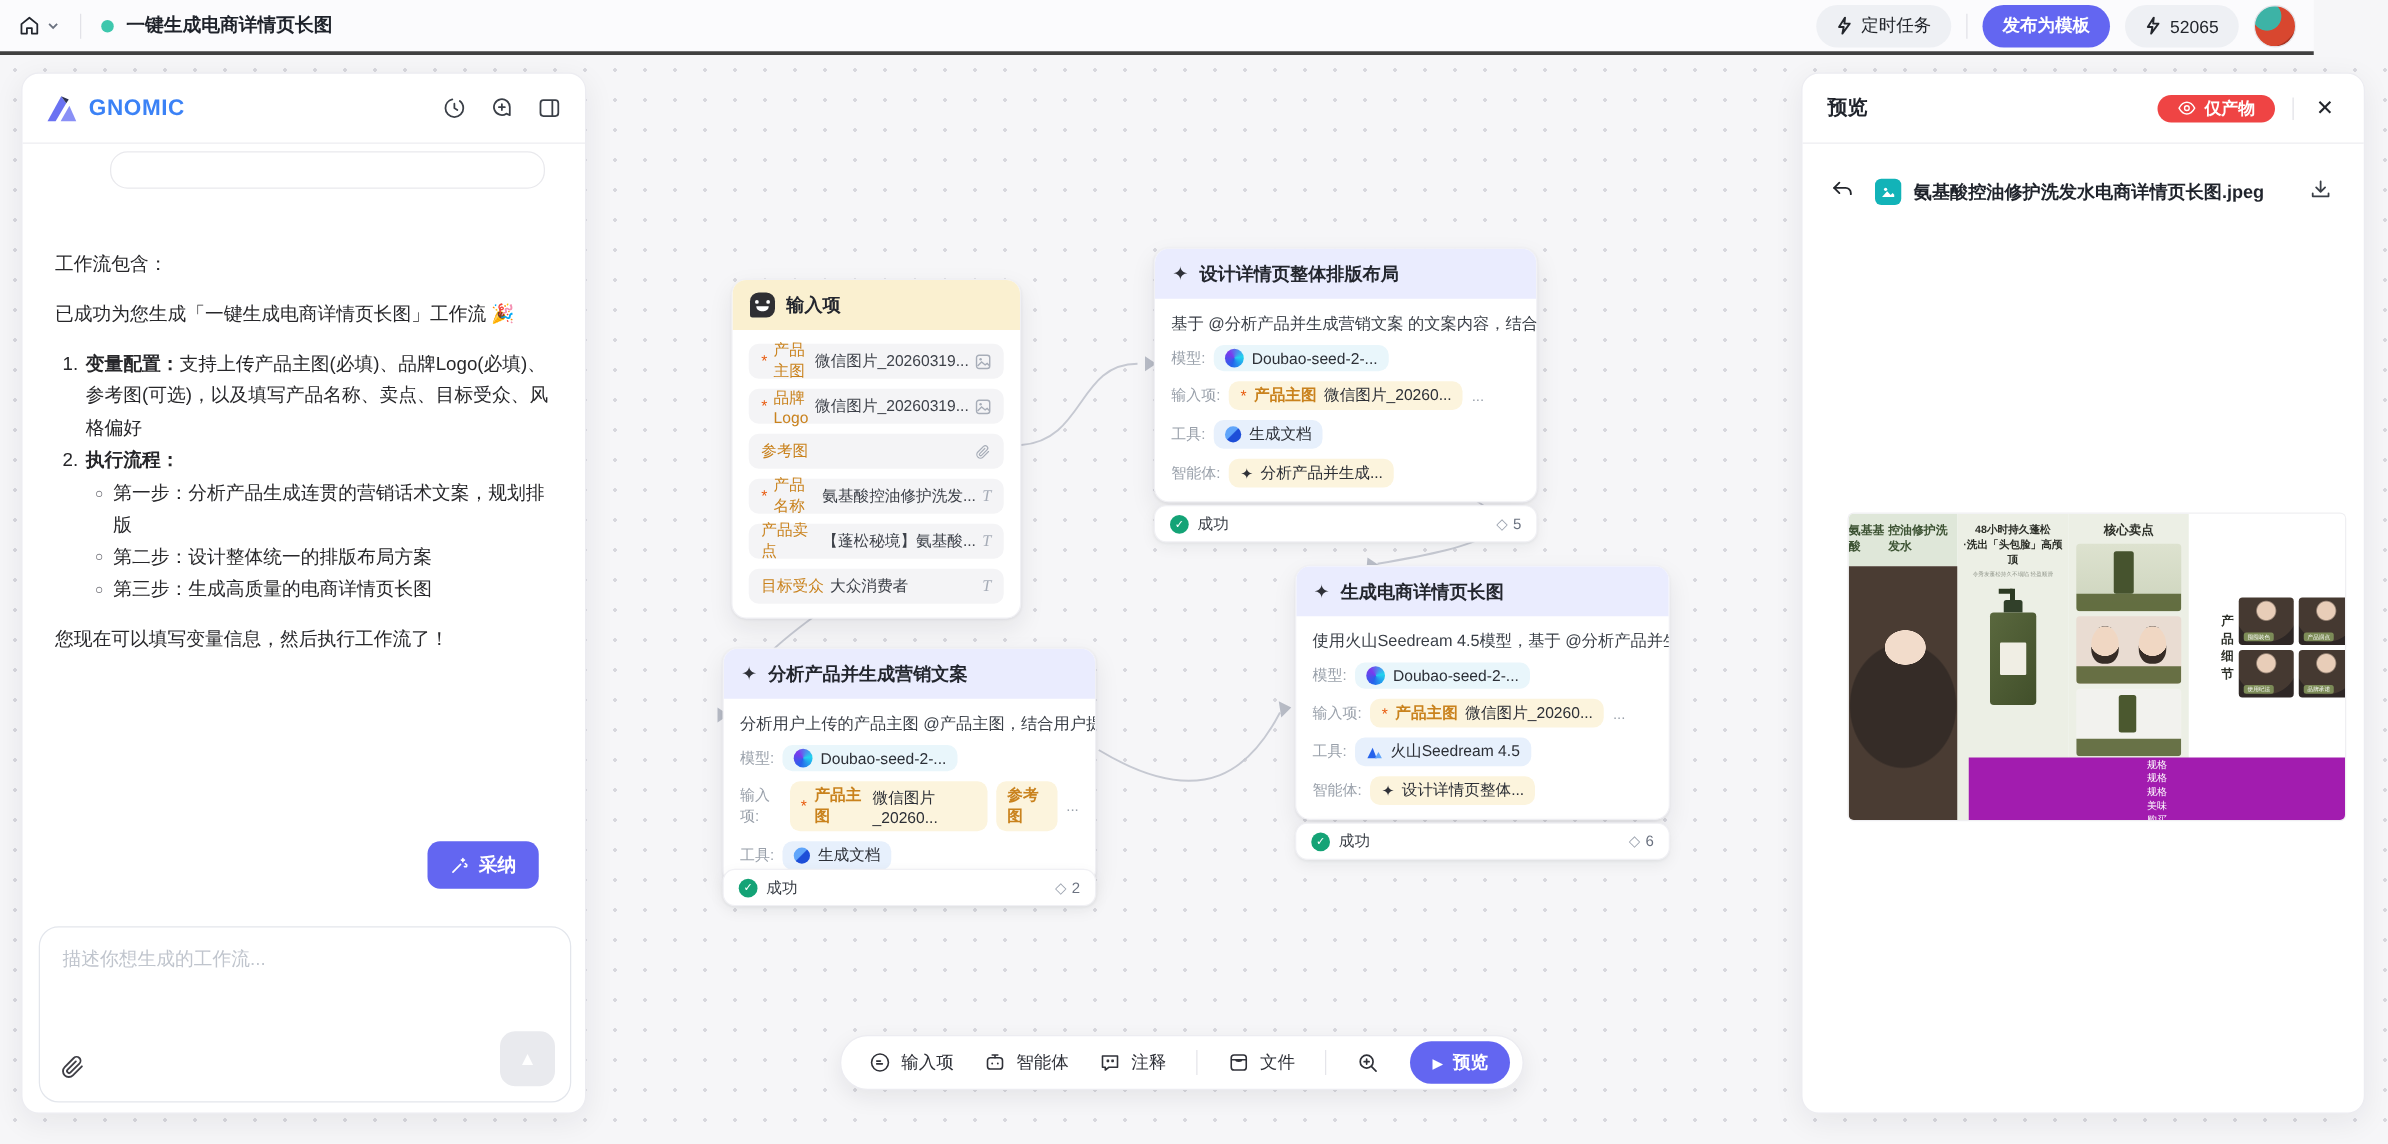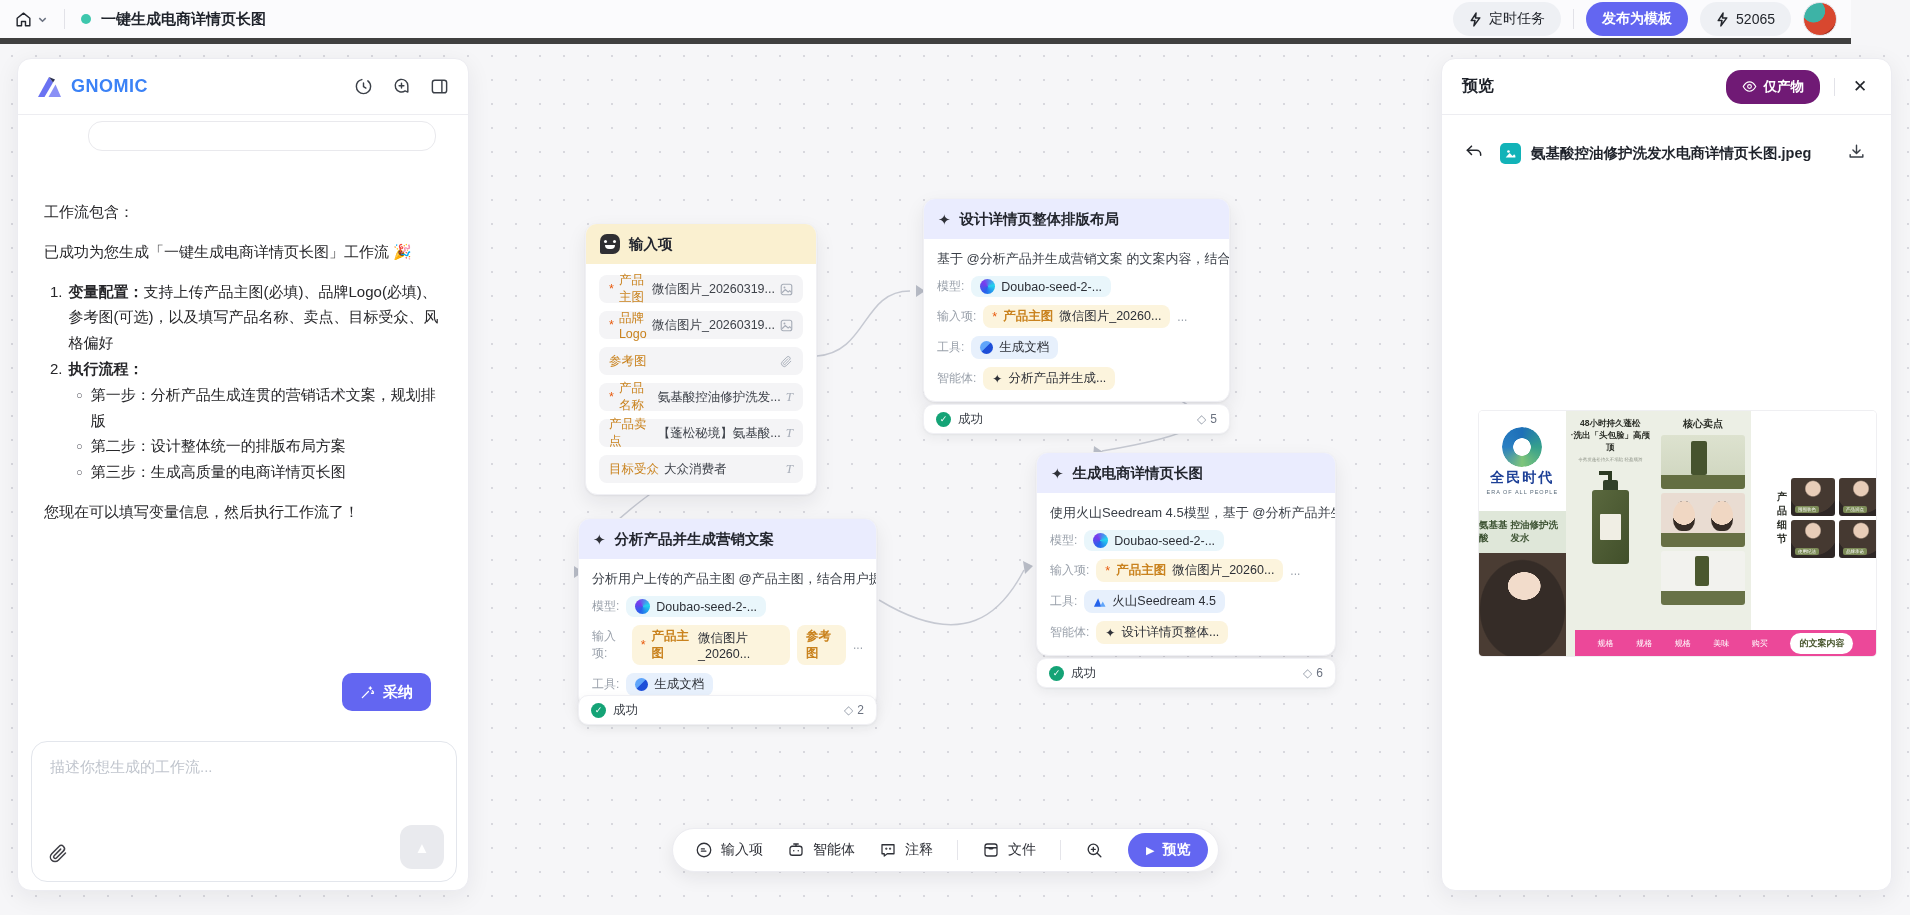--- a/index.html
+++ b/index.html
@@ -6,21 +6,21 @@
   html,body { width:1910px; height:915px; }
   body { font-family:"Liberation Sans","DejaVu Sans",sans-serif; background:#f6f6f8; overflow:hidden; position:relative; color:#23262e; }
 
   
   .canvas-bg { position:absolute; left:0; right:0; top:44px; bottom:0;
     background-image: radial-gradient(#d8d8de 1.3px, transparent 1.4px);
     background-size:24px 24px; }
 
   
   .topbar { position:absolute; top:0; left:0; width:1851px; height:44px; background:#fbfbfd;
-    border-bottom:6px solid #404040; display:flex; align-items:center; padding:0 14px; z-index:40; }
+    border-bottom:3px solid #404040; display:flex; align-items:center; padding:0 14px; z-index:40; }
   .tb-home { display:flex; align-items:center; gap:4px; cursor:pointer; }
   .tb-divider { width:1px; height:20px; background:#e2e2e8; margin:0 16px; }
   .tb-dot { width:10px; height:10px; border-radius:50%; background:#3ec7ad; margin-right:10px; }
   .tb-title { font-size:15px; font-weight:600; color:#1f232b; }
   .tb-right { margin-left:auto; display:flex; align-items:center; gap:12px; }
   .pill { height:34px; border-radius:17px; background:#eef0f4; display:flex; align-items:center; gap:7px;
     padding:0 16px; font-size:14px; font-weight:500; color:#23262c; cursor:pointer; }
   .pill.primary { background:#6366f1; color:#fff; font-weight:600; }
   .tb-vdiv { width:1px; height:20px; background:#e2e2e8; }
   .avatar { width:34px; height:34px; border-radius:50%; border:1px solid #e3e3e8;
@@ -59,21 +59,21 @@
     border:1.5px solid #e3e6ec; border-radius:16px; background:#fff; }
   .chat-placeholder { position:absolute; left:18px; top:16px; font-size:15px; color:#c0c5cd; }
   .clip-btn { position:absolute; left:16px; bottom:14px; width:24px; height:24px; color:#3f3f46; cursor:pointer; }
   .send-btn { position:absolute; right:12px; bottom:12px; width:44px; height:44px; border-radius:12px;
     background:#e9eaee; display:flex; align-items:center; justify-content:center; cursor:pointer; }
   .send-btn span { color:#fff; font-size:15px; }
 
   
   .rp-header { height:56px; border-bottom:1px solid #ededf1; display:flex; align-items:center; padding:0 20px; }
   .rp-title { font-size:16px; font-weight:700; color:#1f232b; }
-  .only-pill { margin-left:auto; height:34px; border-radius:15px; background:#701a75; color:#fff;
+  .only-pill { margin-left:auto; height:22px; border-radius:15px; background:#ef4444; color:#fff;
     display:flex; align-items:center; gap:7px; padding:0 16px; font-size:13.5px; font-weight:600; cursor:pointer; }
   .rp-vdiv { width:1px; height:18px; background:#e2e2e8; margin:0 14px; }
   .close-btn { width:22px; height:22px; display:flex; align-items:center; justify-content:center;
     font-size:17px; color:#23262c; cursor:pointer; }
   .file-row { position:absolute; left:0; right:0; top:78px; height:32px; display:flex; align-items:center; padding:0 22px; }
   .back-btn { width:22px; height:22px; color:#23262c; cursor:pointer; }
   .img-chip { width:21px; height:21px; border-radius:5px; background:#12b3b8; margin:0 10px 0 14px;
     display:flex; align-items:center; justify-content:center; }
   .file-name { font-size:14.5px; font-weight:700; color:#1f232b; white-space:nowrap; }
   .dl-btn { margin-left:auto; width:22px; height:22px; color:#3a3f47; cursor:pointer; }
@@ -122,22 +122,22 @@
   .aw-grid { display:grid; grid-template-columns:44px 44px; gap:4px; }
   .aw-hair { width:44px; height:38px; border-radius:3px; position:relative;
     background:radial-gradient(circle at 50% 28%, #e8cdb8 0 20%, #453931 24% 70%, #2e2725 72%); }
   .aw-hair .chip { position:absolute; left:4px; bottom:3px; background:#7c8b57; color:#fff; font-size:4.5px;
     padding:1px 3px; border-radius:2px; }
   .aw-icons { display:grid; grid-template-columns:40px 40px; gap:3px 8px; }
   .aw-ic { display:flex; flex-direction:column; align-items:center; gap:1px; }
   .aw-ic .ring { width:16px; height:16px; border-radius:50%; border:1px solid #a3ab9e; display:flex;
     align-items:center; justify-content:center; font-size:7px; color:#7c8577; }
   .aw-ic .lab { font-size:4.5px; color:#8b9184; }
-  .aw-footer { position:absolute; left:96px; right:0; bottom:0; height:26px; background:#ec4899; color:#fff;
-    display:flex; align-items:center; justify-content:space-evenly; font-size:8px; }
+  .aw-footer { position:absolute; left:96px; right:0; bottom:0; height:50px; background:#a21caf; color:#fff;
+    display:flex; align-items:center; justify-content:space-evenly; font-size:8px;flex-direction:column; }
   .aw-cta { background:#fff; color:#49572e; font-weight:800; font-size:9px; padding:4px 9px; border-radius:11px; }
 
   
   .node { position:absolute; background:#fff; border-radius:12px; border:1px solid #f0f0f4; z-index:10;
     box-shadow:0 1px 2px rgba(25,27,38,.05), 0 8px 20px rgba(25,27,38,.08); overflow:hidden; }
   .node-header { display:flex; align-items:center; gap:9px; padding:0 14px; height:40px;
     font-weight:700; font-size:14.5px; color:#23262e; }
   .hdr-cream { background:#faf0d0; }
   .hdr-lav { background:#eaecfe; }
   .node-body { padding:11px 13px; display:flex; flex-direction:column; gap:8px; }
@@ -628,25 +628,20 @@
     <span class="dl-btn">
       <svg width="19" height="19" viewBox="0 0 24 24" fill="none" stroke="#3a3f47" stroke-width="1.8" stroke-linecap="round" stroke-linejoin="round">
           <path d="M12 4 v10 M7.5 10 L12 14.5 L16.5 10"></path>
           <path d="M4 16 v3 h16 v-3"></path>
         </svg>
     </span>
   </div>
 
   <div class="artwork">
     <div class="aw-col1">
-      <div class="aw-logo">
-        <div class="aw-swirl"></div>
-        <div class="aw-brandcn">全民时代</div>
-        <div class="aw-branden">ERA OF ALL PEOPLE</div>
-      </div>
       <div class="aw-namebox">
         <div>氨基基酸</div>
         <div>控油修护洗发水</div>
       </div>
       <div class="aw-woman"></div>
     </div>
     <div class="aw-col2">
       <div class="aw-headline">
         <div>48小时持久蓬松</div>
         <div>·洗出「头包脸」高颅顶</div>

